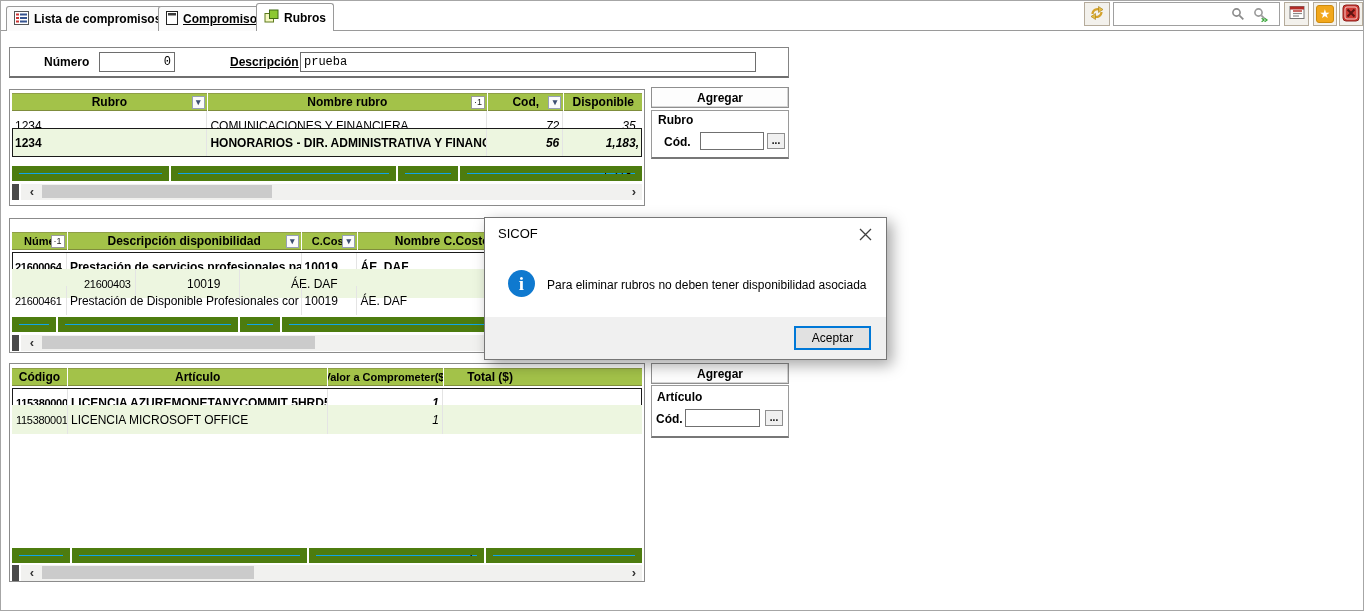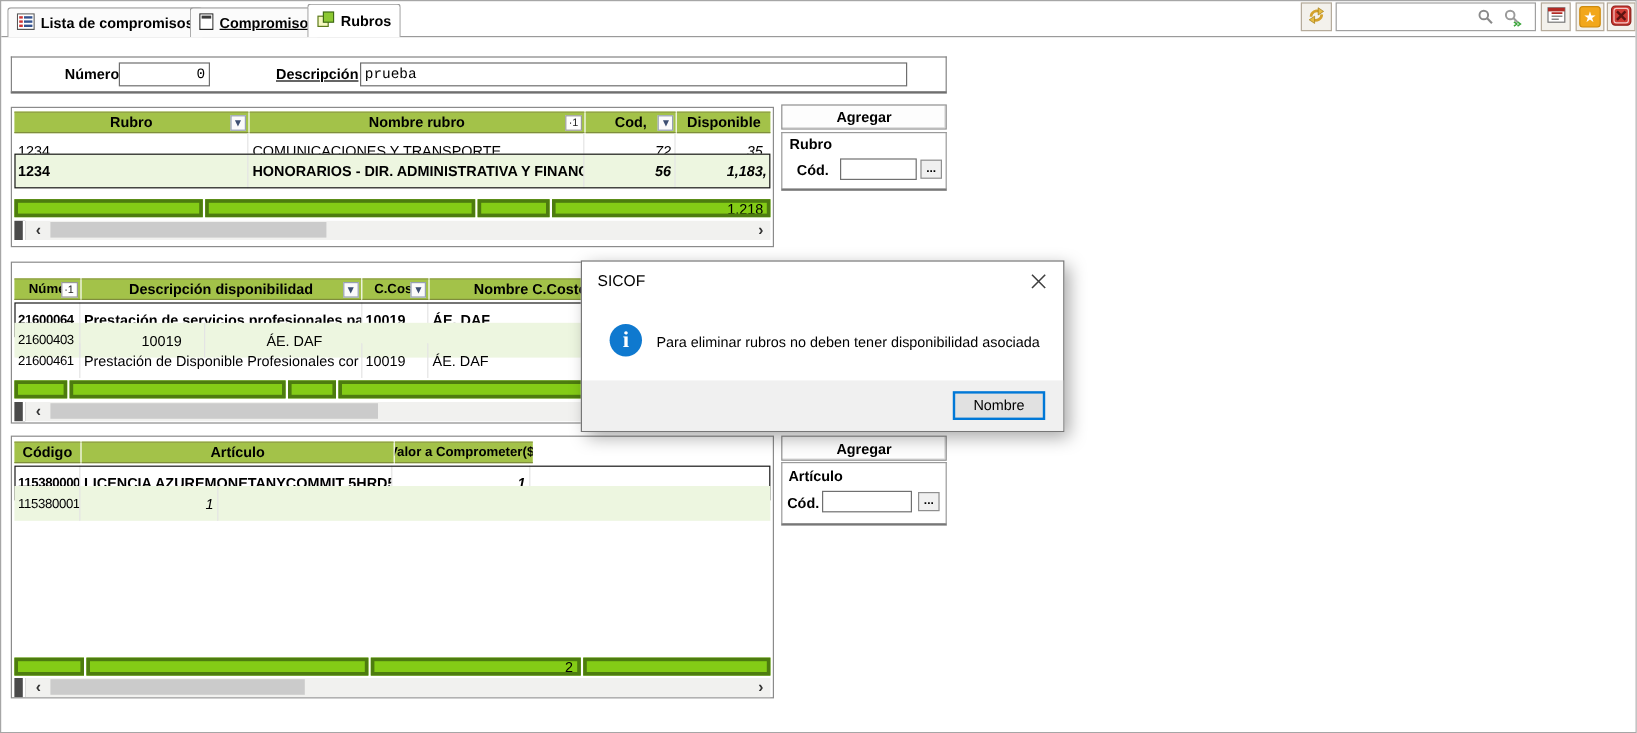--- a/index.html
+++ b/index.html
@@ -27,30 +27,30 @@
   
   .grid{position:absolute;left:8px;width:636px;background:#fff;border:1px solid #8b8b8b;}
   .ghead{position:absolute;left:2px;right:2px;display:flex;gap:1px;height:18px;}
   .hcell{position:relative;background:#a3c249;display:flex;align-items:center;justify-content:center;
         font-weight:bold;white-space:nowrap;overflow:hidden;border-top:1px solid #8f9e48;border-bottom:1px solid #7f8d3c;}
   .hcell .hlabel{pointer-events:none;}
   .hfilter{position:absolute;right:2px;top:2px;width:13px;height:13px;background:#fbfbfb;
         border:1px solid #97a0b5;color:#3d4f72;font-size:9px;line-height:11px;text-align:center;}
   .hsort{position:absolute;right:2px;top:2px;width:14px;height:13px;background:#fff;
         border:1px solid #9a9a9a;color:#222;font-size:9px;line-height:11px;text-align:center;font-weight:normal;}
-  .grow{position:absolute;left:2px;right:2px;display:flex;height:29px;align-items:center;}
+  .grow{position:absolute;left:2px;right:2px;display:flex;height:29px;align-items:center;justify-content:center;}
   .grow.alt{background:#edf6e0;}
   .grow.sel{font-weight:bold;outline:1px solid #1a1a1a;outline-offset:-1px;}
   .gcell{height:100%;display:flex;align-items:center;padding:0 3px;white-space:nowrap;
         overflow:hidden;border-right:1px solid #e4e4e4;}
   .gcell.r{justify-content:flex-end;font-style:italic;}
   .num{font-size:11px;letter-spacing:-0.3px;}
   .tight{font-size:11px;}
   .gfoot{position:absolute;left:2px;right:2px;display:flex;gap:2px;height:15px;}
-  .fcell{background:#84cc16;border:3px solid #4d7c0f;height:15px;display:flex;align-items:center;
+  .fcell{background:#0ea5e9;border:7px solid #4d7c0f;height:15px;display:flex;align-items:center;
         justify-content:flex-end;padding:0 3px;overflow:hidden;white-space:nowrap;}
   .hscroll{position:absolute;left:2px;right:2px;height:16px;background:#f1f1ef;}
   .sgrip{position:absolute;left:0;top:0;width:9px;height:16px;background:#4a4a4a;border-right:2px solid #fff;}
   .sarrow{position:absolute;top:0;width:14px;height:16px;color:#333;font-weight:bold;font-size:13px;
         line-height:15px;text-align:center;}
   .sthumb{position:absolute;top:1px;height:13px;background:#cbcbcb;}
   
   .agbtn{position:absolute;left:650px;width:138px;height:21px;background:#fdfdfd;border:1px solid #8f8f8f;
         box-shadow:inset -1px -1px 0 #d5d5d5;display:flex;align-items:center;justify-content:center;font-weight:bold;}
   .agbox{position:absolute;left:650px;width:138px;background:#fff;border:1px solid #9a9a9a;
@@ -162,21 +162,21 @@
     <span>
       <svg width="18" height="18">
           <rect x="1" y="1" width="16" height="16" rx="3" fill="#cf3a33" stroke="#8e1f1a"></rect>
       <rect x="3" y="3" width="12" height="12" rx="2" fill="none" stroke="#f3c9c6" stroke-width="1"></rect>
       <path d="M5.5 5.5 L12.5 12.5 M12.5 5.5 L5.5 12.5" stroke="#5e1412" stroke-width="2"></path>
         </svg>
     </span>
   </div>
 
   <div class="formpanel">
-    <span class="flabel" style="left:44px;text-align:right;">Número</span>
+    <span class="flabel" style="left:34px;text-align:right;">Número</span>
     <input class="finput" style="left: 89px; width: 76px; text-align: right;" value="0">
     <span class="flabel" style="left:220px;text-decoration:underline;">Descripción</span>
     <input class="finput" style="left: 290px; width: 456px;" value="prueba">
   </div>
 
   <div class="grid" style="top:88px;height:117px;">
     <div class="ghead" style="top:3px;">
       <div class="hcell" style="width:196px;">
         <span class="hlabel">Rubro</span>
         <span class="hfilter">▾</span>
@@ -188,21 +188,21 @@
       <div class="hcell" style="width:76px;">
         <span class="hlabel">Cod,</span>
         <span class="hfilter">▾</span>
       </div>
       <div class="hcell" style="width:78px;">
         <span class="hlabel">Disponible</span>
       </div>
     </div>
     <div class="grow" style="top:21px;">
       <div class="gcell" style="width:196px;">1234</div>
-      <div class="gcell" style="width:281px;">COMUNICACIONES Y TRANSPORTE</div>
+      <div class="gcell" style="width:281px;">COMUNICACIONES Y FINANCIERA</div>
       <div class="gcell r" style="width:76px;">72</div>
       <div class="gcell r" style="width:79px;border-right:none;">35,</div>
     </div>
     <div class="grow alt sel" style="top:38px;">
       <div class="gcell" style="width:196px;">1234</div>
       <div class="gcell" style="width:281px;">HONORARIOS - DIR. ADMINISTRATIVA Y FINANCIERA</div>
       <div class="gcell r" style="width:76px;">56</div>
       <div class="gcell r" style="width:79px;border-right:none;">1,183,</div>
     </div>
     <div class="gfoot" style="top:76px;">
@@ -282,29 +282,33 @@
     <div class="ghead" style="top:4px;">
       <div class="hcell" style="width:55px;">
         <span class="hlabel">Código</span>
       </div>
       <div class="hcell" style="width:260px;">
         <span class="hlabel">Artículo</span>
       </div>
       <div class="hcell" style="width:115px;">
         <span class="hlabel tight">Valor a Comprometer($)</span>
       </div>
+      <div class="hcell" style="width:198px;padding-right:106px;">
+        <span class="hlabel">Total ($)</span>
+      </div>
     </div>
     <div class="grow sel" style="top:24px;">
       <div class="gcell num" style="width:55px;">1153800007</div>
       <div class="gcell" style="width:260px;">LICENCIA AZUREMONETANYCOMMIT 5HRD5VR ALNG SUB</div>
       <div class="gcell r" style="width:115px;">1</div>
       <div class="gcell" style="width:198px;border-right:none;"></div>
     </div>
     <div class="grow alt" style="top:41px;">
       <div class="gcell num" style="width:55px;">1153800010</div>
+      <div class="gcell" style="width:260px;">LICENCIA MICROSOFT OFFICE</div>
       <div class="gcell r" style="width:115px;">1</div>
       <div class="gcell" style="width:198px;border-right:none;"></div>
     </div>
     <div class="gfoot" style="top:184px;">
       <div class="fcell" style="width:58px;"></div>
       <div class="fcell" style="width:236px;"></div>
       <div class="fcell" style="width:175px;">2</div>
       <div class="fcell" style="width:157px;"></div>
     </div>
     <div class="hscroll" style="top:201px;">
@@ -328,17 +332,17 @@
   <div class="dialog">
     <span class="dtitle">SICOF</span>
     <span class="dclose">
       <svg width="15" height="15">
           <path d="M2 2 L13 13 M13 2 L2 13" stroke="#404040" stroke-width="1.3"></path>
         </svg>
     </span>
     <span class="dicon">i</span>
     <span class="dmsg">Para eliminar rubros no deben tener disponibilidad asociada</span>
     <div class="dfoot">
-      <button class="dbtn">Nombre</button>
+      <button class="dbtn">Aceptar</button>
     </div>
   </div>
 
 </div>
 
 </body></html>

